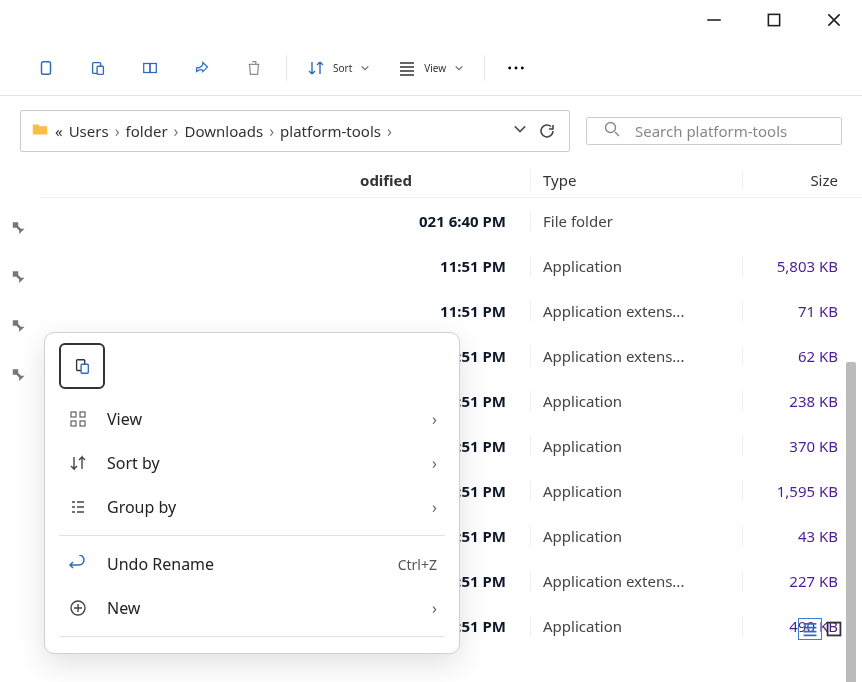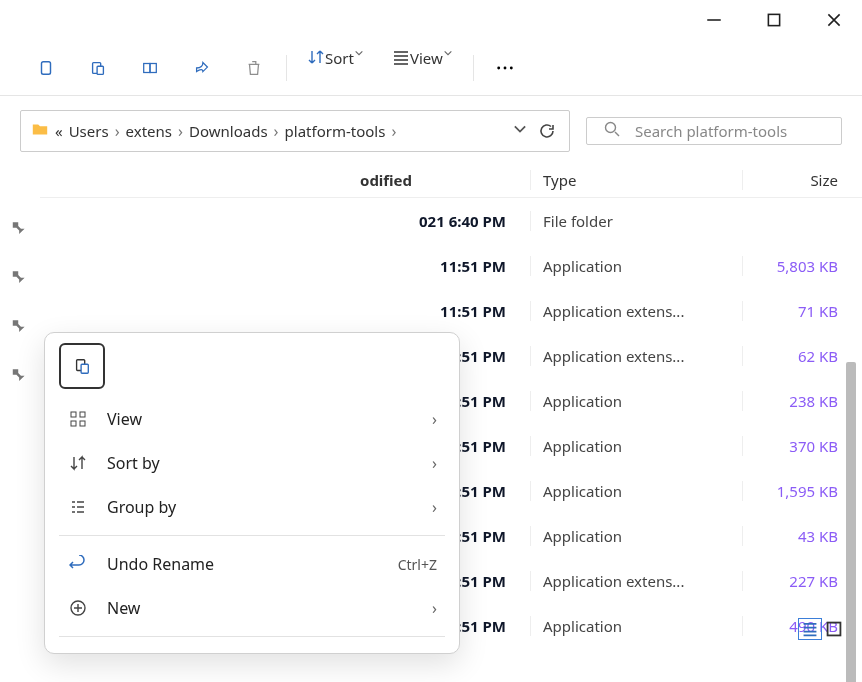--- a/index.html
+++ b/index.html
@@ -7,21 +7,21 @@
 
 
 .titlebar { height:40px; display:flex; justify-content:flex-end; align-items:center; gap:28px; padding-right:12px; }
 .tbtn { width:32px; height:32px; display:flex; align-items:center; justify-content:center; color:#202020; }
 
 
 .toolbar { height:56px; border-bottom:1px solid #e5e5e5; display:flex; align-items:center; padding:0 20px; }
 .tbicon { width:52px; height:40px; display:flex; align-items:center; justify-content:center; color:#8e8e8e; }
 .tbicon.blue { color:#2f6cbd; }
 .tsep { width:1px; height:26px; background:#e5e5e5; margin:0 6px; }
-.tsort, .tview { display:flex; padding:0 14px; color:#333; font-size:15px; height:40px; }
+.tsort, .tview { display:flex; align-items:center; gap:8px; padding:0 14px; color:#333; font-size:10px; height:40px; }
 .tmore { width:50px; display:flex; align-items:center; justify-content:center; }
 
 
 .addr-row { display:flex; gap:16px; padding:14px 20px 10px; align-items:center; }
 .addr { flex:0 0 550px; height:42px; border:1px solid #ccc; border-radius:2px; display:flex; align-items:center; padding:0 10px; gap:6px; }
 .addr .folder { color:#fbbd46; }
 .addr .seg { font-size:15px; color:#333; }
 .addr .chev { color:#777; }
 .addr .expand { margin-left:auto; color:#555; }
 .refresh { width:24px; display:flex; align-items:center; justify-content:center; color:#444; }
@@ -33,21 +33,21 @@
 
 .main { display:flex; position:relative; }
 .pinrail { width:40px; padding-top:56px; display:flex; flex-direction:column; gap:26px; align-items:center; }
 .pin { color:#777; transform:rotate(-45deg); }
 
 .table { flex:1; }
 .thead { display:flex; font-size:15px; color:#333; height:36px; align-items:center; border-bottom:1px solid #eee; }
 .c-name{flex:0 0 320px;padding-left:6px;} .c-mod{flex:0 0 170px;font-weight:bold;} .c-type{flex:0 0 180px;border-left:1px solid #eee;padding-left:12px;} .c-size{flex:1;text-align:right;border-left:1px solid #eee;padding-left:12px;padding-right:24px;margin-left:32px;}
 .row { display:flex; height:45px; align-items:center; font-size:15px; color:#333; }
 .row .c-mod { color:#0f172a; text-align:right; padding-right:24px; }
-.row .c-type{color:#444;} .row .c-size{color:#8b5cf6;}
+.row .c-type{color:#444;} .row .c-size{color:#4c1d95;}
 
 
 .ctxmenu { position:absolute; left:44px; top:170px; width:416px; background:#fff; border:1px solid #d0d0d0; border-radius:10px; box-shadow:0 10px 30px rgba(0,0,0,.12); padding:10px 6px; }
 .ctx-paste { width:46px; height:46px; border:2px solid #333; border-radius:6px; margin:0 0 8px 8px; display:flex; align-items:center; justify-content:center; color:#2f6cbd; }
 .mi { display:flex; align-items:center; gap:18px; height:44px; padding:0 16px; border-radius:4px; font-size:16px; color:#222; }
 .mi .mico { width:22px; display:flex; justify-content:center; color:#444; }
 .mi .lbl { flex:1; }
 .mi .shortcut { font-size:14px; color:#555; }
 .mi .arr { color:#666; }
 .mdiv { height:1px; background:#e2e2e2; margin:6px 8px; }
@@ -137,21 +137,21 @@
 </div>
 
 <div class="addr-row">
   <div class="addr">
     <span class="folder"><svg viewBox="0 0 20 20">
           <path d="M2 5h6l2 2h8v9H2z" fill="#fbbd46"></path>
         </svg></span>
     <span class="seg">«</span>
     <span class="seg">Users</span>
     <span class="chev">›</span>
-    <span class="seg">extens</span>
+    <span class="seg">folder</span>
     <span class="chev">›</span>
     <span class="seg">Downloads</span>
     <span class="chev">›</span>
     <span class="seg">platform-tools</span>
     <span class="chev">›</span>
     <span class="expand"><svg viewBox="0 0 14 14">
           <path d="M3 5l4 4 4-4" stroke="#555" fill="none" stroke-width="1.4"></path>
         </svg></span>
     <span class="refresh">
         <svg viewBox="0 0 18 18">

